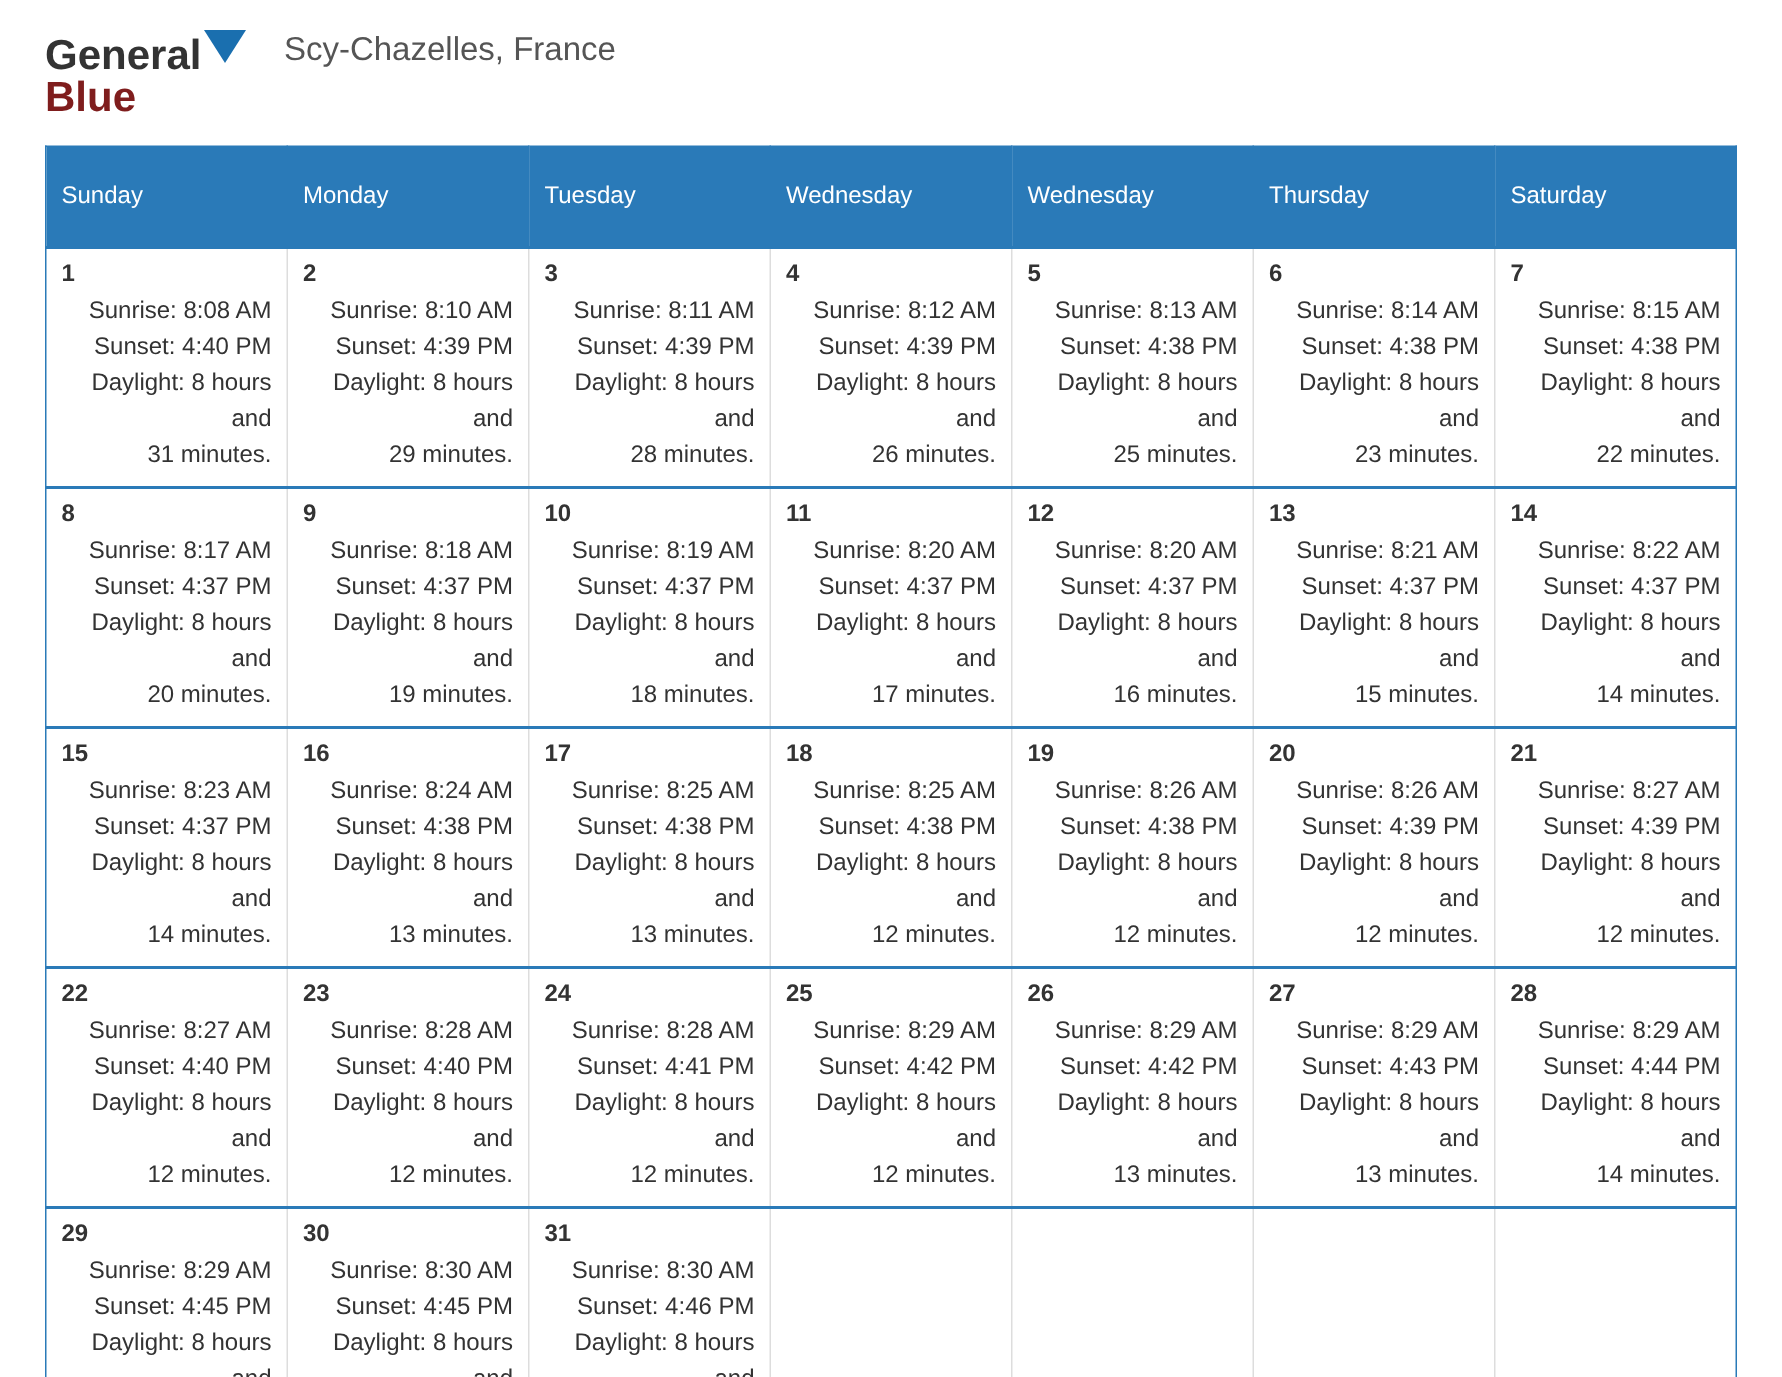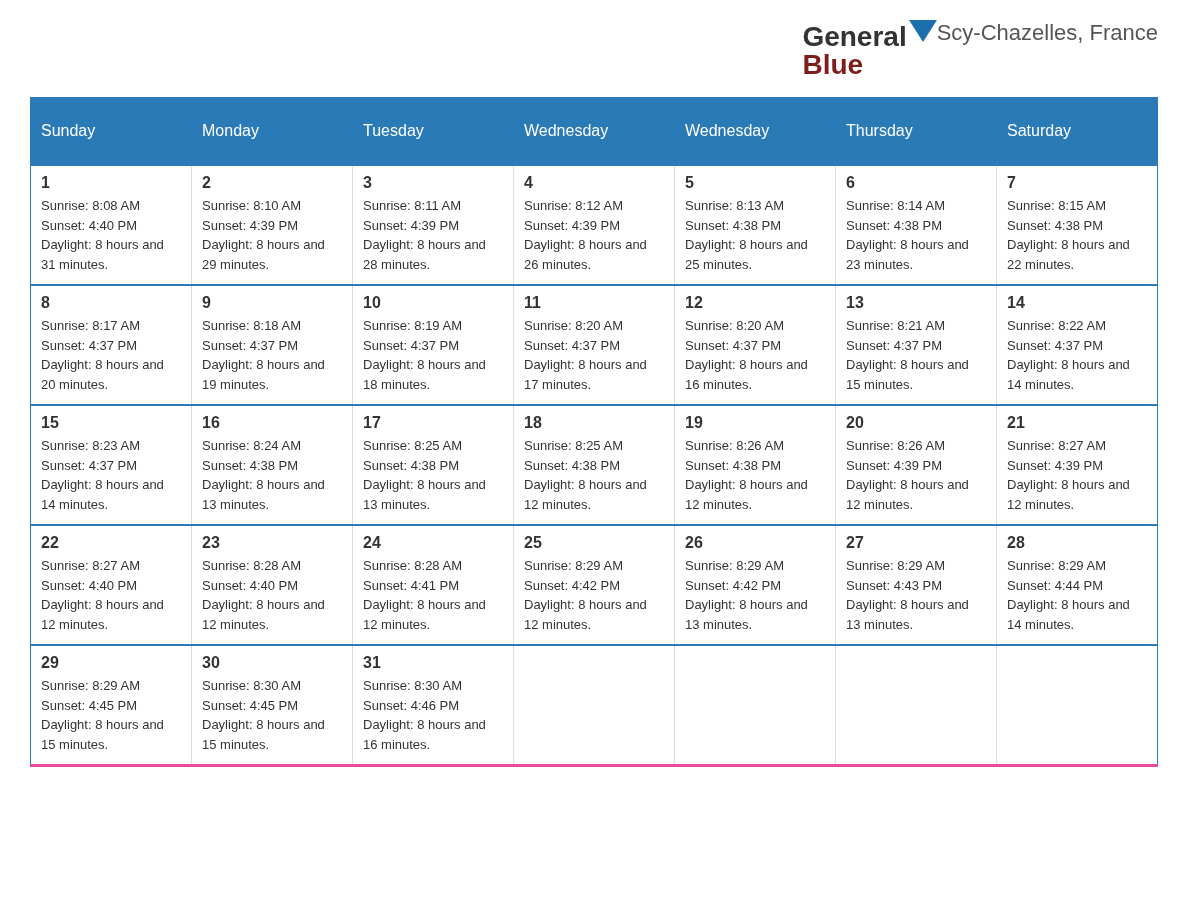--- a/index.html
+++ b/index.html
@@ -5,23 +5,24 @@
     * { margin: 0; padding: 0; box-sizing: border-box; }
     body {
       font-family: Arial, sans-serif;
       background: #fff;
       width: 1188px;
       min-height: 918px;
       padding: 20px 30px;
     }
     .header {
       display: flex;
-      justify-content: flex-end;
+      justify-content: flex-start;
       align-items: flex-start;
       margin-bottom: 18px;
+      gap: 25px;
     }
     .logo {
       display: flex;
       align-items: flex-end;
       font-size: 28px;
       font-weight: bold;
       color: #333;
       line-height: 1;
     }
     .logo-general { color: #333; }
@@ -80,23 +81,24 @@
     }
     tbody td:first-child { border-left: 1px solid #2a7ab8; }
     tbody td:last-child { border-right: 1px solid #2a7ab8; }
     .day-num {
       font-size: 16px;
       font-weight: bold;
       display: block;
       margin-bottom: 4px;
     }
     .day-info {
-      font-size: 13px;
+      font-size: 16px;
       line-height: 1.5;
       color: #333;
+      text-align: right;
     }
     tbody tr:last-child td {
       border-bottom: 3px solid #ec4899;
     }
     .empty { background: #fff; }
   </style>
 </head>
 <body>
 
 <div class="header">

